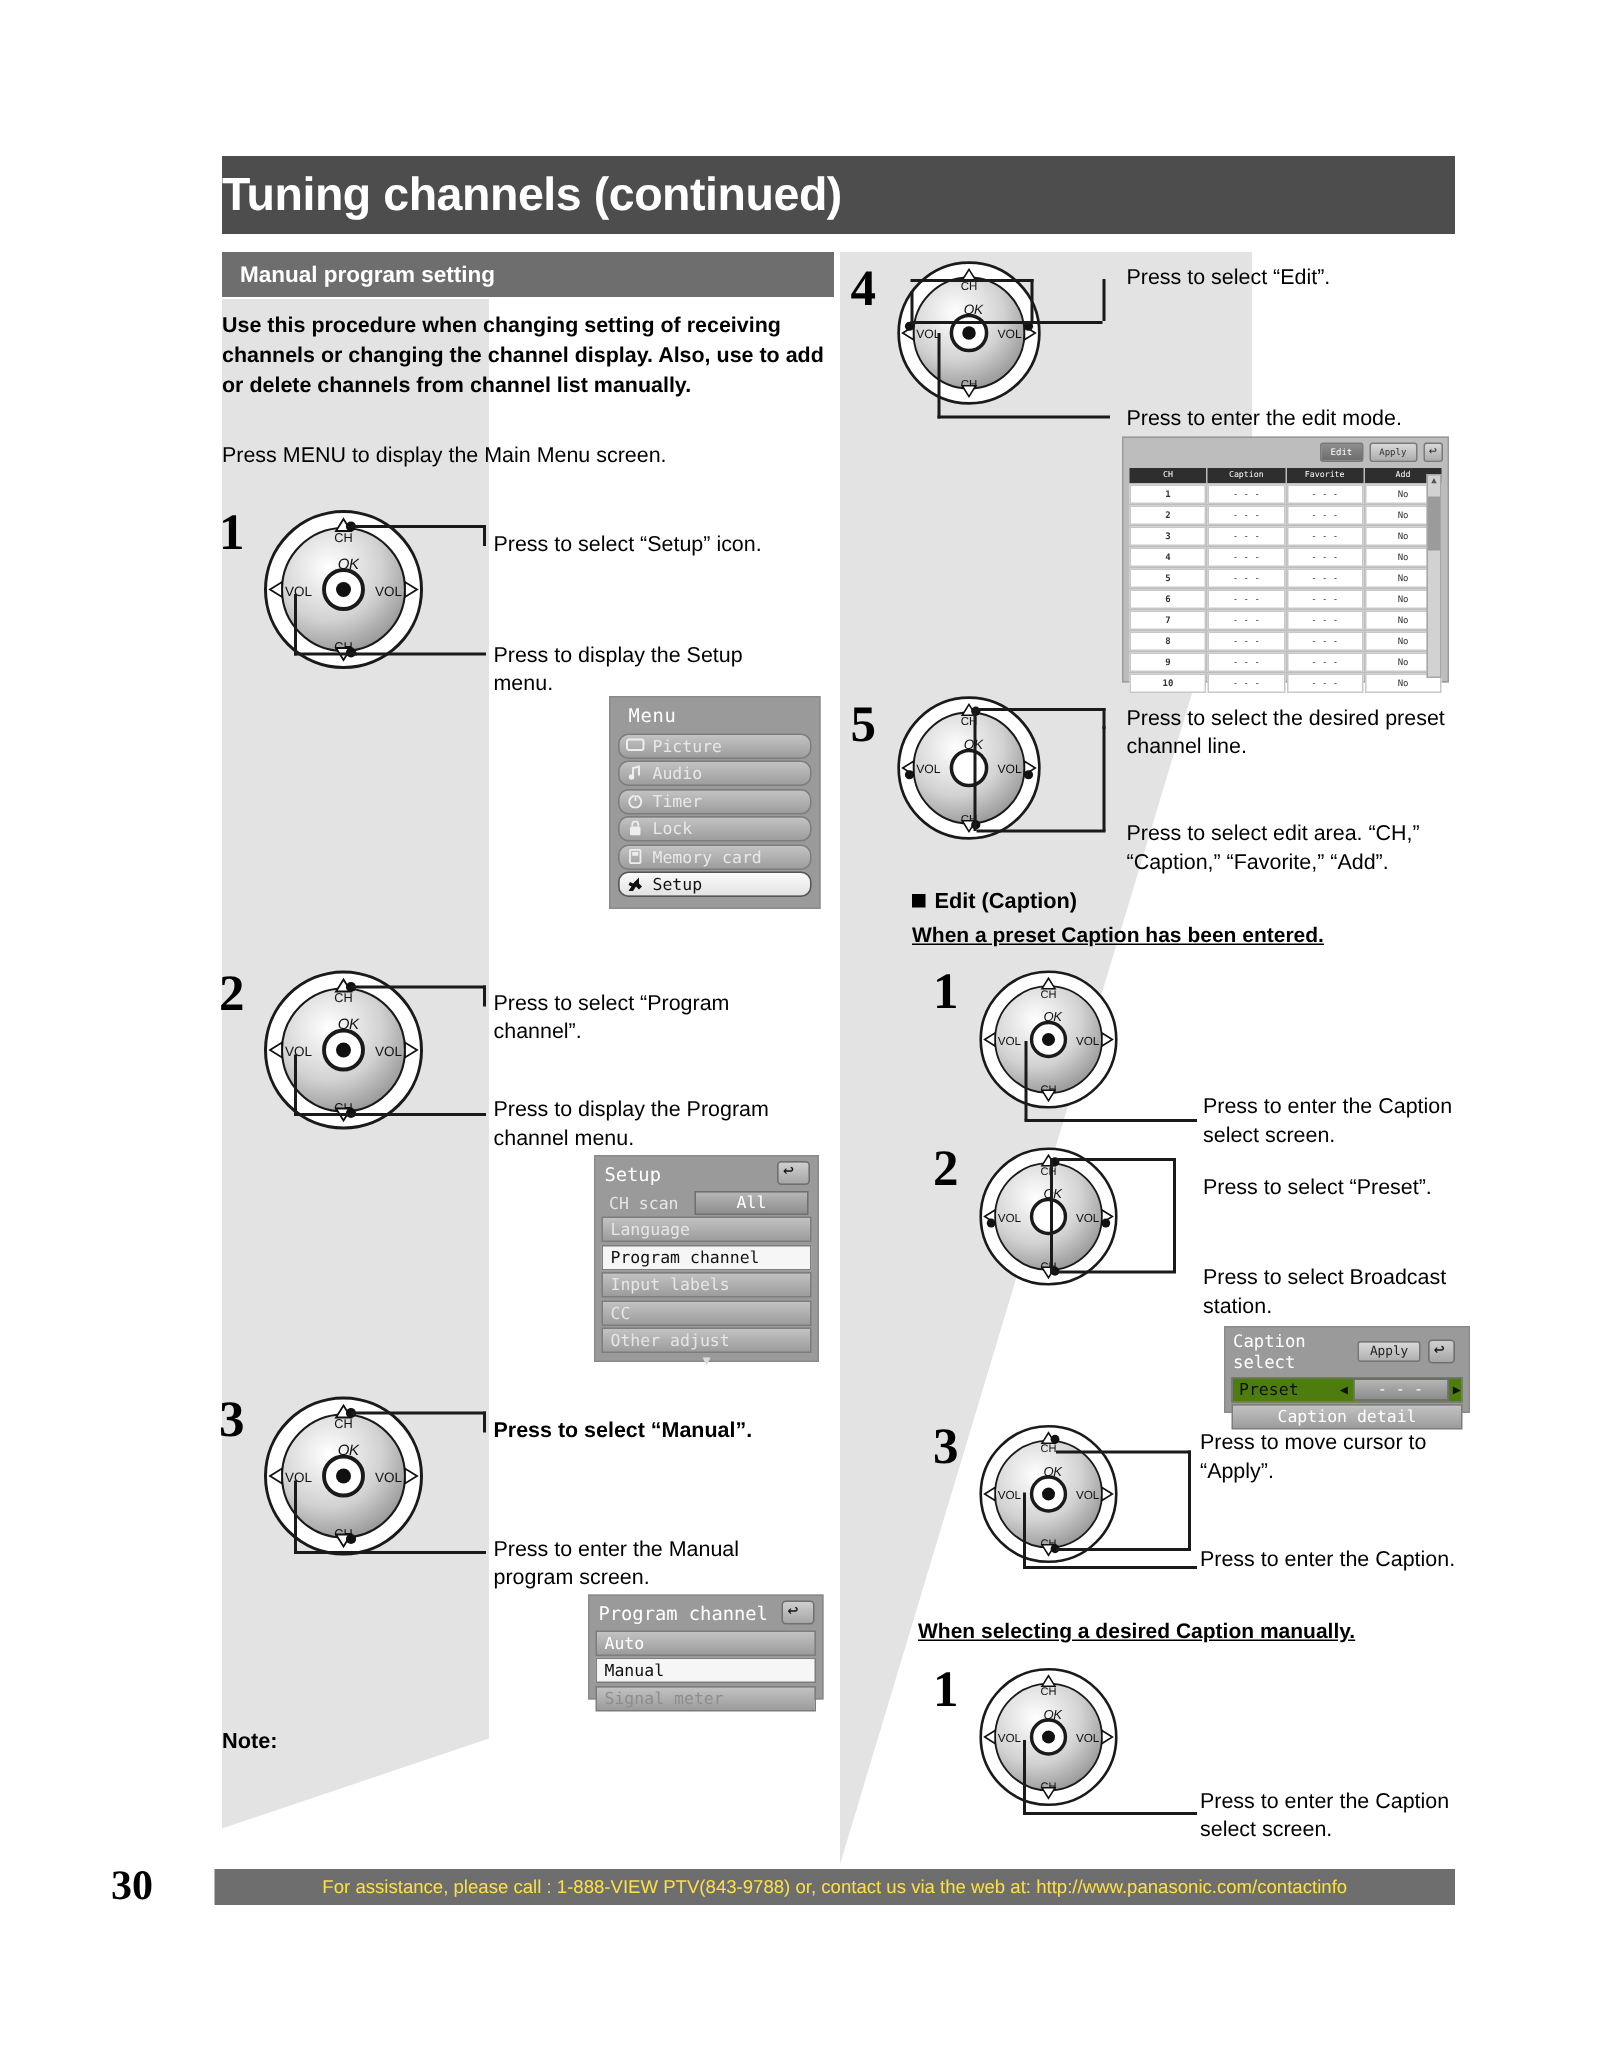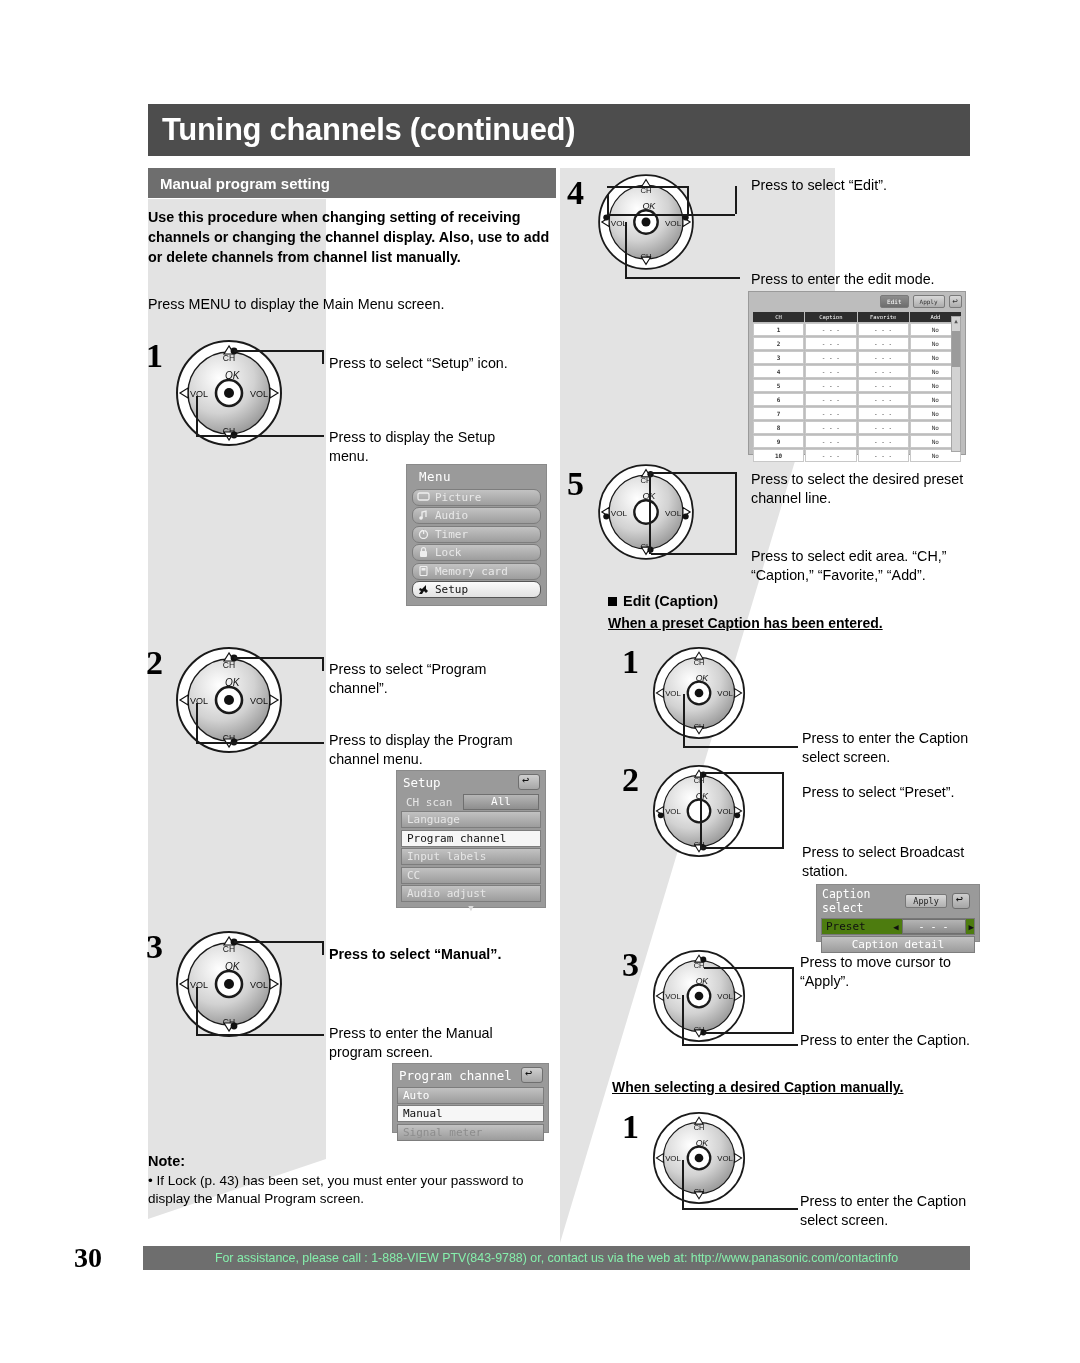--- a/index.html
+++ b/index.html
@@ -2,21 +2,21 @@
 <html><head>
 <meta charset="utf-8">
 <style>
   html,body{margin:0;padding:0;background:#ffffff;}
   body{width:1080px;height:1363px;position:relative;font-family:"Liberation Sans",sans-serif;color:#000;}
   #page{position:absolute;left:0;top:0;width:1080px;height:1363px;overflow:hidden;}
 
   
   .title-bar{position:absolute;left:148px;top:104px;width:822px;height:52px;
     background:#4d4d4d;display:flex;align-items:center;}
-  .title-bar .t{font-size:31px;font-weight:bold;color:#fff;padding-left:14px;letter-spacing:-.3px;}
+  .title-bar .t{font-size:31px;font-weight:bold;color:#fff;letter-spacing:-.3px;}
 
   .section-bar{position:absolute;left:148px;top:168px;width:408px;height:30px;
     background:#6e6e6e;display:flex;align-items:center;}
   .section-bar .t{font-size:15px;font-weight:bold;color:#fff;padding-left:12px;}
 
   
   .wedge{position:absolute;background:#e3e3e3;z-index:0;}
   .wedge.left{left:148px;top:199px;width:178px;height:1020px;
     clip-path:polygon(0 0,100% 0,100% 960px,0 1020px);}
   .wedge.right{left:560px;top:168px;width:275px;height:1075px;
@@ -105,21 +105,21 @@
   .sq-head{position:absolute;font-size:14.5px;font-weight:bold;z-index:3;}
   .sq-head .sq{display:inline-block;width:9px;height:9px;background:#000;margin-right:6px;}
   .ul-head{position:absolute;font-size:14px;font-weight:bold;text-decoration:underline;z-index:3;}
 
   .note{position:absolute;left:148px;top:1152px;width:400px;z-index:3;}
   .note b{font-size:14.5px;}
   .note p{margin:2px 0 0 0;font-size:13.5px;line-height:18px;}
 
   .footer{position:absolute;left:143px;top:1246px;width:827px;height:24px;background:#6e6e6e;
     display:flex;align-items:center;justify-content:center;}
-  .footer .t{color:#86efac;font-size:12.4px;}
+  .footer .t{color:#fde047;font-size:12.4px;}
   .pageno{position:absolute;left:74px;top:1242px;font-size:28px;font-weight:bold;font-family:"Liberation Serif",serif;}
 </style>
 </head>
 <body>
 
 <div id="page">
 
   <div class="wedge left"></div>
   <div class="wedge right"></div>
 
@@ -262,21 +262,21 @@
       <span class="backarrow"></span>
     </div>
     <div class="setup-row scan">
       <span>CH scan</span>
       <span class="scanval">All</span>
     </div>
     <div class="setup-row">Language</div>
     <div class="setup-row sel">Program channel</div>
     <div class="setup-row">Input labels</div>
     <div class="setup-row">CC</div>
-    <div class="setup-row">Audio adjust</div>
+    <div class="setup-row">Other adjust</div>
     <div class="setup-foot">▼</div>
   </div>
 
   <div class="stepnum" style="left:146px;top:930px;">3</div>
   <div class="dial" style="left:168px;top:929px;">
     <svg width="122" height="110" viewBox="0 0 122 110">
       <ellipse cx="61" cy="55" rx="52" ry="52" fill="#fff" stroke="#1a1a1a" stroke-width="2"></ellipse>
       <ellipse cx="61" cy="55" rx="41" ry="41" fill="url(#g1)" stroke="#1a1a1a" stroke-width="1.4"></ellipse>
       <circle cx="61" cy="55" r="13" fill="#fff" stroke="#1a1a1a" stroke-width="2.6"></circle>
       <circle cx="61" cy="55" r="5" fill="#111"></circle>
@@ -307,21 +307,20 @@
       <span>Program channel</span>
       <span class="backarrow"></span>
     </div>
     <div class="prog-row">Auto</div>
     <div class="prog-row sel">Manual</div>
     <div class="prog-row dis">Signal meter</div>
   </div>
 
   <div class="note">
     <b>Note:</b>
-    <p>• If Lock (p. 43) has been set, you must enter your password to display the Manual Program screen.</p>
   </div>
 
   <div class="stepnum" style="left:567px;top:176px;">4</div>
   <div class="dial" style="left:591px;top:170px;">
     <svg width="110" height="104" viewBox="0 0 122 110">
       <ellipse cx="61" cy="55" rx="52" ry="52" fill="#fff" stroke="#1a1a1a" stroke-width="2"></ellipse>
       <ellipse cx="61" cy="55" rx="41" ry="41" fill="url(#g1)" stroke="#1a1a1a" stroke-width="1.4"></ellipse>
       <circle cx="61" cy="55" r="13" fill="#fff" stroke="#1a1a1a" stroke-width="2.6"></circle>
       <circle cx="61" cy="55" r="5" fill="#111"></circle>
       <text x="61" y="23" font-family="Liberation Sans, sans-serif" font-size="8.5" text-anchor="middle" fill="#111">CH</text>

